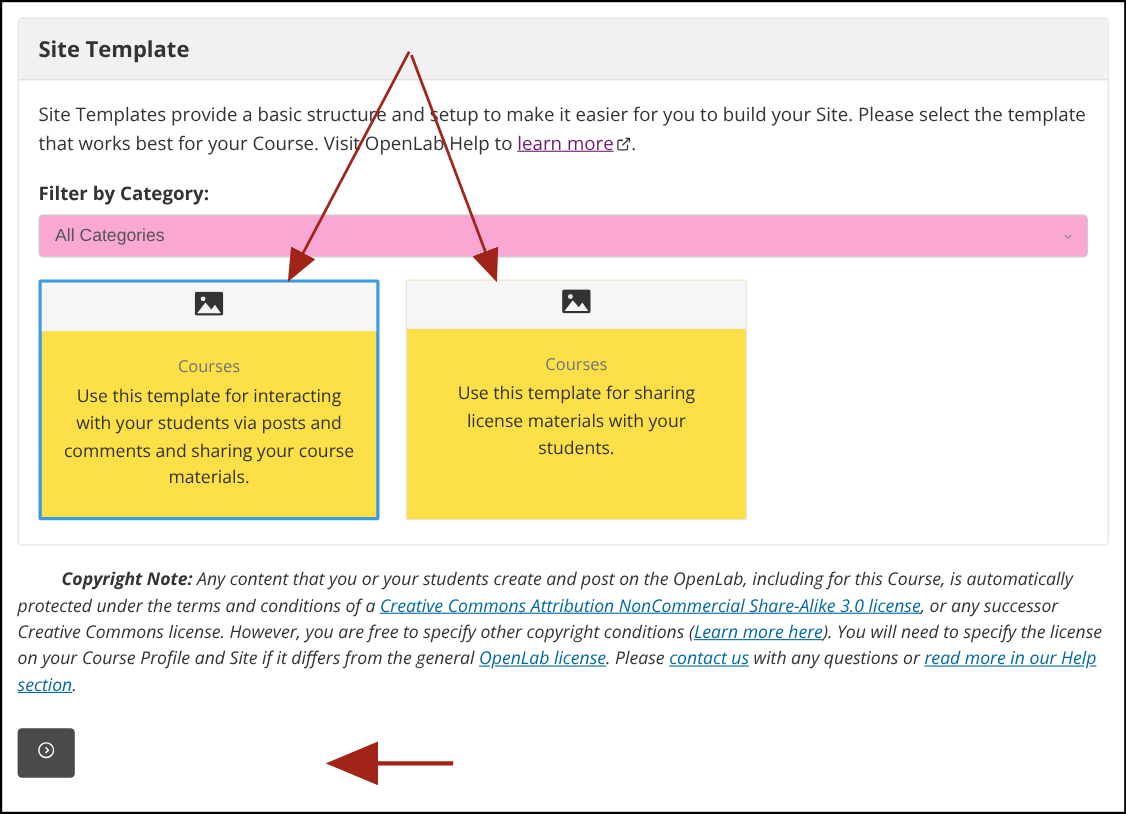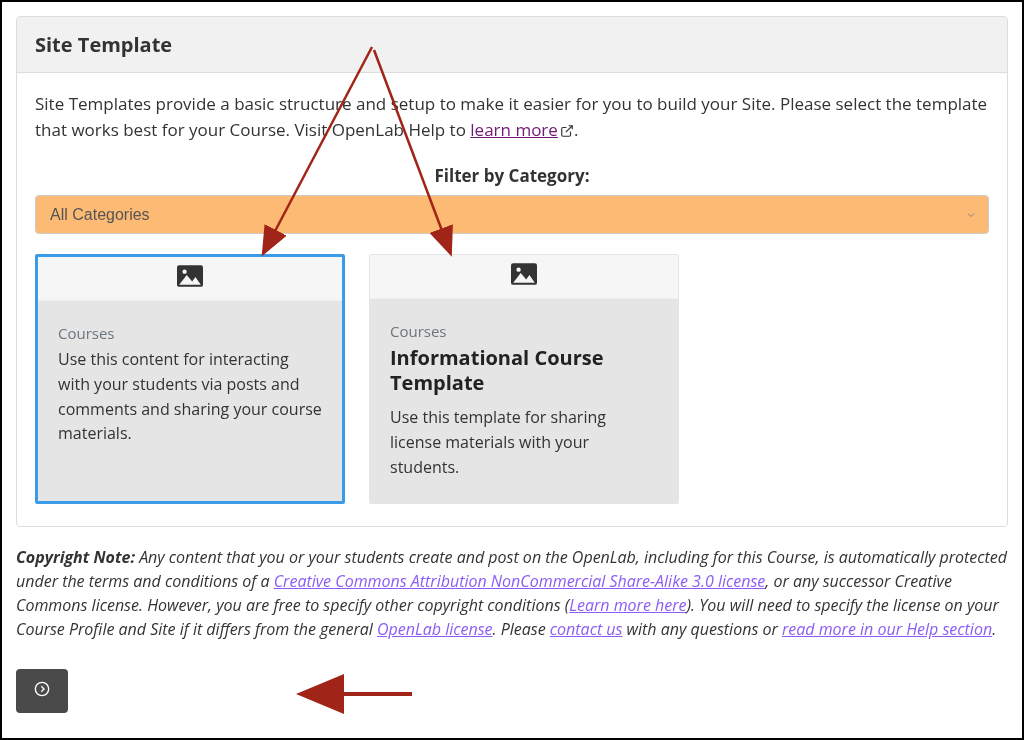--- a/index.html
+++ b/index.html
@@ -51,54 +51,54 @@
     .ext-icon {
       display: inline-block;
       vertical-align: -2px;
       margin-left: 2px;
     }
     .filter-label {
       font-weight: 700;
       font-size: 17px;
       margin-bottom: 8px;
       display: block;
-      text-align: center;
     }
     .select-wrap {
       position: relative;
       margin-bottom: 20px;
     }
     .select-wrap select {
       width: 100%;
       padding: 10px 14px;
       font-size: 16px;
       border: 1px solid #ccc;
       border-radius: 4px;
-      background: #fdba74;
+      background: #f9a8d4;
       color: #555;
       appearance: none;
       -webkit-appearance: none;
     }
     .select-chevron {
       position: absolute;
       right: 12px;
       top: 50%;
       transform: translateY(-50%);
       pointer-events: none;
       color: #888;
     }
     .cards {
       display: flex;
       gap: 24px;
     }
     .card {
       flex: 0 0 310px;
       border: 1px solid #e5e5e5;
       border-radius: 2px;
-      background: #e5e5e5;
+      background: #fde047;
+      text-align: center;
     }
     .card.selected {
       border: 3px solid #3a9be8;
     }
     .card-thumb {
       background: #f6f6f6;
       display: flex;
       align-items: center;
       justify-content: center;
       height: 44px;
@@ -127,23 +127,24 @@
     .copyright {
       font-style: italic;
       font-size: 16px;
       line-height: 1.5;
       color: #333;
       margin-top: 18px;
     }
     .copyright strong {
       font-style: italic;
       font-weight: 700;
+      margin-left: 40px;
     }
     .copyright a {
-      color: #8b5cf6;
+      color: #0369a1;
       text-decoration: underline;
     }
     .btn-row {
       margin-top: 28px;
     }
     .btn {
       background: #4a4a4a;
       color: #fff;
       border: none;
       padding: 12px 18px;
@@ -199,37 +200,36 @@
             <span>
               <svg width="26" height="22" viewBox="0 0 24 20">
                   <rect x="0" y="0" width="24" height="20" rx="2" fill="#333"></rect>
                   <circle cx="7" cy="6" r="2" fill="#f6f6f6"></circle>
                   <path d="M2 18 L9 9 L14 15 L17 11 L22 18 Z" fill="#f6f6f6"></path>
                 </svg>
             </span>
           </div>
           <div class="card-body">
             <div class="card-cat">Courses</div>
-            <div class="card-desc">Use this content for interacting with your students via posts and comments and sharing your course materials.</div>
+            <div class="card-desc">Use this template for interacting with your students via posts and comments and sharing your course materials.</div>
           </div>
         </div>
 
         <div class="card">
           <div class="card-thumb">
             <span>
               <svg width="26" height="22" viewBox="0 0 24 20">
                   <rect x="0" y="0" width="24" height="20" rx="2" fill="#333"></rect>
                   <circle cx="7" cy="6" r="2" fill="#f6f6f6"></circle>
                   <path d="M2 18 L9 9 L14 15 L17 11 L22 18 Z" fill="#f6f6f6"></path>
                 </svg>
             </span>
           </div>
           <div class="card-body">
             <div class="card-cat">Courses</div>
-            <div class="card-title">Informational Course Template</div>
             <div class="card-desc">Use this template for sharing license materials with your students.</div>
           </div>
         </div>
       </div>
 
     </div>
   </div>
 
   <p class="copyright">
     <strong>Copyright Note:</strong><span> Any content that you or your students create and post on the OpenLab, including for this Course, is automatically protected under the terms and conditions of a </span><a href="#">Creative Commons Attribution NonCommercial Share-Alike 3.0 license</a><span>, or any successor Creative Commons license. However, you are free to specify other copyright conditions (</span><a href="#">Learn more here</a><span>). You will need to specify the license on your Course Profile and Site if it differs from the general </span><a href="#">OpenLab license</a><span>. Please </span><a href="#">contact us</a><span> with any questions or </span><a href="#">read more in our Help section</a><span>.</span>

